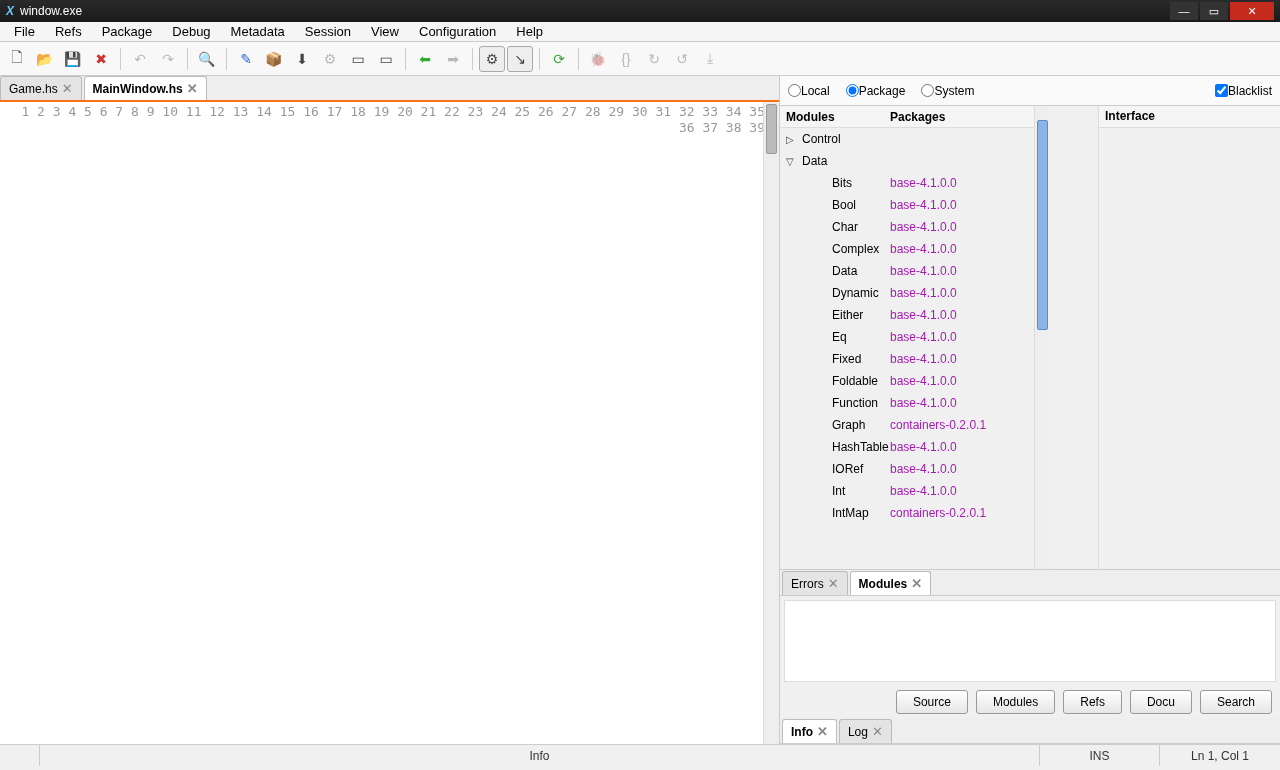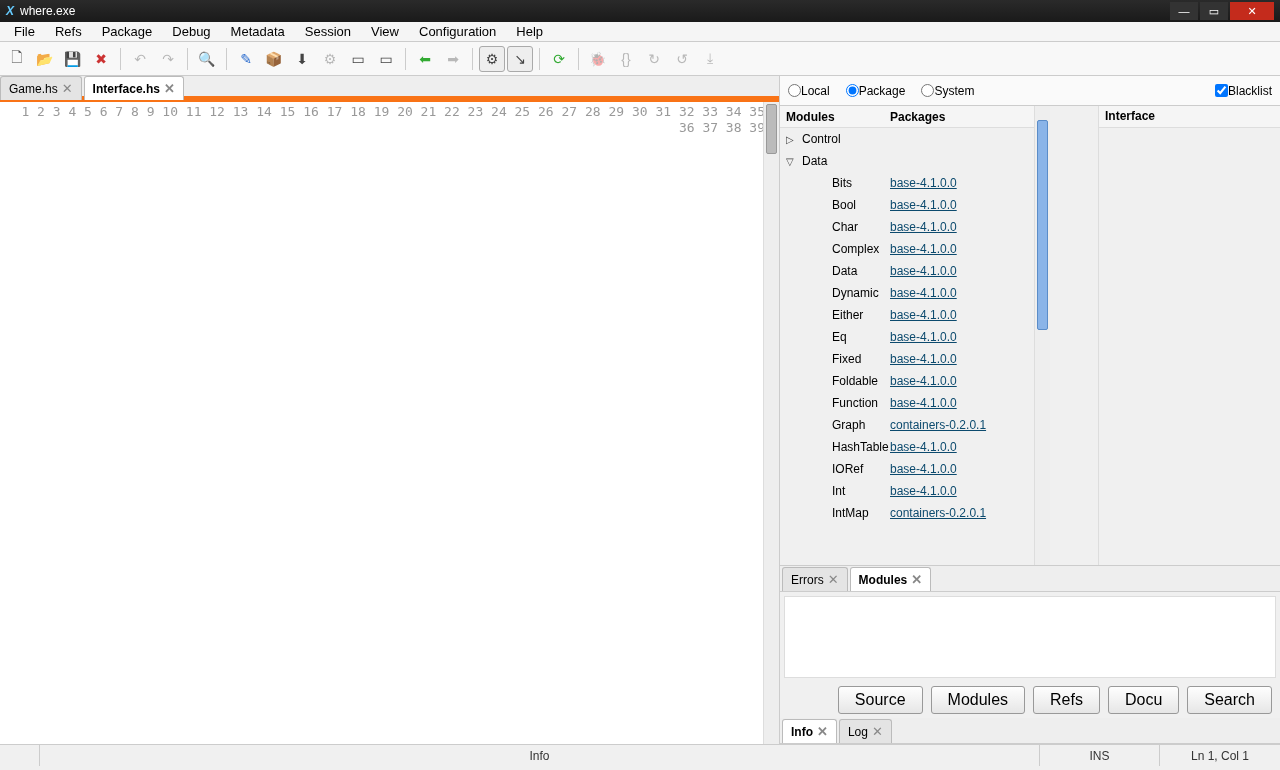--- a/index.html
+++ b/index.html
@@ -11,61 +11,61 @@
 .winbtn.close { background: #c42b1c; width: 44px; }
 .menubar { background: #f5f5f5; border-bottom: 1px solid #ccc; height: 20px; display: flex; align-items: center; padding: 0 4px; }
 .menubar span { padding: 2px 10px; cursor: default; }
 .toolbar { background: #f8f8f8; border-bottom: 1px solid #ccc; height: 34px; display: flex; align-items: center; padding: 0 4px; gap: 2px; }
 .tbtn { width: 26px; height: 26px; border: 1px solid transparent; border-radius: 3px; display: flex; align-items: center; justify-content: center; font-size: 14px; cursor: default; color:#444;}
 .tbtn.disabled { opacity: 0.35; }
 .tsep { width: 1px; height: 22px; background: #ccc; margin: 0 4px; }
 .body { display: flex; height: calc(770px - 22px - 24px - 34px - 22px); }
 .left { flex: 1; display: flex; flex-direction: column; border-right: 1px solid #ccc; min-width: 0; }
 .right { width: 500px; display: flex; flex-direction: column; }
-.tabs { display: flex; background: #eee; border-bottom: 6px solid #f97316; height: 26px; align-items: flex-start; }
+.tabs { display: flex; background: #eee; border-bottom: 2px solid #f97316; height: 26px; align-items: flex-end; }
 .tab { background: #e4e4e4; border: 1px solid #bbb; border-bottom: none; padding: 3px 8px; margin-right: 2px; border-radius: 3px 3px 0 0; display: flex; align-items: center; gap: 4px; font-size: 12px; height: 24px;}
 .tab.active { background: #fff; font-weight: bold; }
 .tab .x { color: #888; font-size: 13px; }
 .editor-wrap { flex: 1; display: flex; background: #fff; overflow: hidden; position: relative; }
 .gutter { background: #fff; color: #999; text-align: right; padding: 2px 6px 2px 2px; font-family: "Consolas", monospace; font-size: 13px; line-height: 16px; user-select: none; }
 .code { flex: 1; font-family: "Consolas", monospace; font-size: 13px; line-height: 16px; padding: 2px 4px; white-space: pre; overflow: auto; }
 .kw { color: #b22222; }
 .editor-scroll { position: absolute; right: 0; top: 0; bottom: 0; width: 16px; background: #eee; border-left: 1px solid #ddd; }
 .editor-scroll .thumb { background: #bbb; border: 1px solid #999; border-radius: 2px; position: absolute; left: 2px; right: 2px; top: 2px; height: 50px; }
 .filterbar { display: flex; align-items: center; padding: 4px 8px; border-bottom: 1px solid #ccc; gap: 16px; background: #fafafa; height: 30px; }
 .filterbar label { display: flex; align-items: center; gap: 0; font-size: 12px; }
 .modpanel { flex: 1; display: flex; border-bottom: 1px solid #ccc; overflow: hidden; }
 .modtree { flex: 1; overflow-y: auto; font-size: 12px; }
 .modtree .hdr { display: flex; border-bottom: 1px solid #ddd; background: #f5f5f5; font-weight: bold; height: 22px; align-items: center; }
 .modtree .hdr div:first-child { width: 110px; padding-left: 6px; }
 .modtree .hdr div:last-child { flex: 1; }
 .modtree .row { display: flex; height: 22px; align-items: center; }
 .modtree .row .c1 { width: 110px; padding-left: 6px; display: flex; align-items: center; gap: 4px; }
-.modtree .row .c2 { flex: 1; color: #0c4a6e; text-decoration: underline; }
+.modtree .row .c2 { flex: 1; color: #a21caf; }
 .modtree .indent { padding-left: 36px !important; }
 .tri { font-size: 10px; color: #444; width: 12px; display:inline-block;}
 .modtree-scroll { width: 16px; background: #eee; border-left: 1px solid #ddd; position: relative; }
 .modtree-scroll .thumb { background: #8ab4e8; border: 1px solid #5a8cc8; position: absolute; left: 2px; right: 2px; top: 14px; height: 210px; border-radius:2px;}
 .ifacecol { width: 182px; border-left: 1px solid #ddd; margin-left: 48px; }
 .ifacecol .hdr { background: #f5f5f5; border-bottom: 1px solid #ddd; padding: 3px 6px; font-weight: bold; font-size: 12px; height:22px;}
 .subtabs { display: flex; background: #eee; border-bottom: 1px solid #ccc; height: 26px; align-items: flex-end; padding-left: 2px;}
 .lowerpane { flex: 0 0 auto; display: flex; flex-direction: column; }
 .blank { height: 82px; background: #fff; border: 1px solid #ddd; margin: 4px; }
 .btnrow { display: flex; gap: 8px; padding: 4px 8px; justify-content: flex-end; }
-.btnrow button { padding: 4px 16px; border: 1px solid #999; border-radius: 3px; background: linear-gradient(#fefefe,#e6e6e6); font-size: 16px; }
+.btnrow button { padding: 4px 16px; border: 1px solid #999; border-radius: 3px; background: linear-gradient(#fefefe,#e6e6e6); font-size: 12px; }
 .statusbar { height: 22px; background: #f0f0f0; border-top: 1px solid #ccc; display: flex; align-items: center; font-size: 12px; color: #333; }
 .statusbar .cell { padding: 0 10px; border-right: 1px solid #ccc; height:100%; display:flex; align-items:center;}
 .statusbar .cell.flex { flex: 1; justify-content: center; }
 </style>
 </head>
 <body>
 
 <div class="titlebar">
   <span class="icon">X</span>
-  <span>where.exe</span>
+  <span>window.exe</span>
   <div class="winbtns">
     <div class="winbtn">—</div>
     <div class="winbtn">▭</div>
     <div class="winbtn close">✕</div>
   </div>
 </div>
 
 <div class="menubar">
   <span>File</span>
   <span>Refs</span>
@@ -112,21 +112,21 @@
 </div>
 
 <div class="body">
   <div class="left">
     <div class="tabs">
       <div class="tab">
           <span>Game.hs</span>
           <span class="x">✕</span>
         </div>
       <div class="tab active">
-          <span>Interface.hs</span>
+          <span>MainWindow.hs</span>
           <span class="x">✕</span>
         </div>
     </div>
     <div class="editor-wrap">
       <div class="gutter" id="gutter">1
 2
 3
 4
 5
 6

